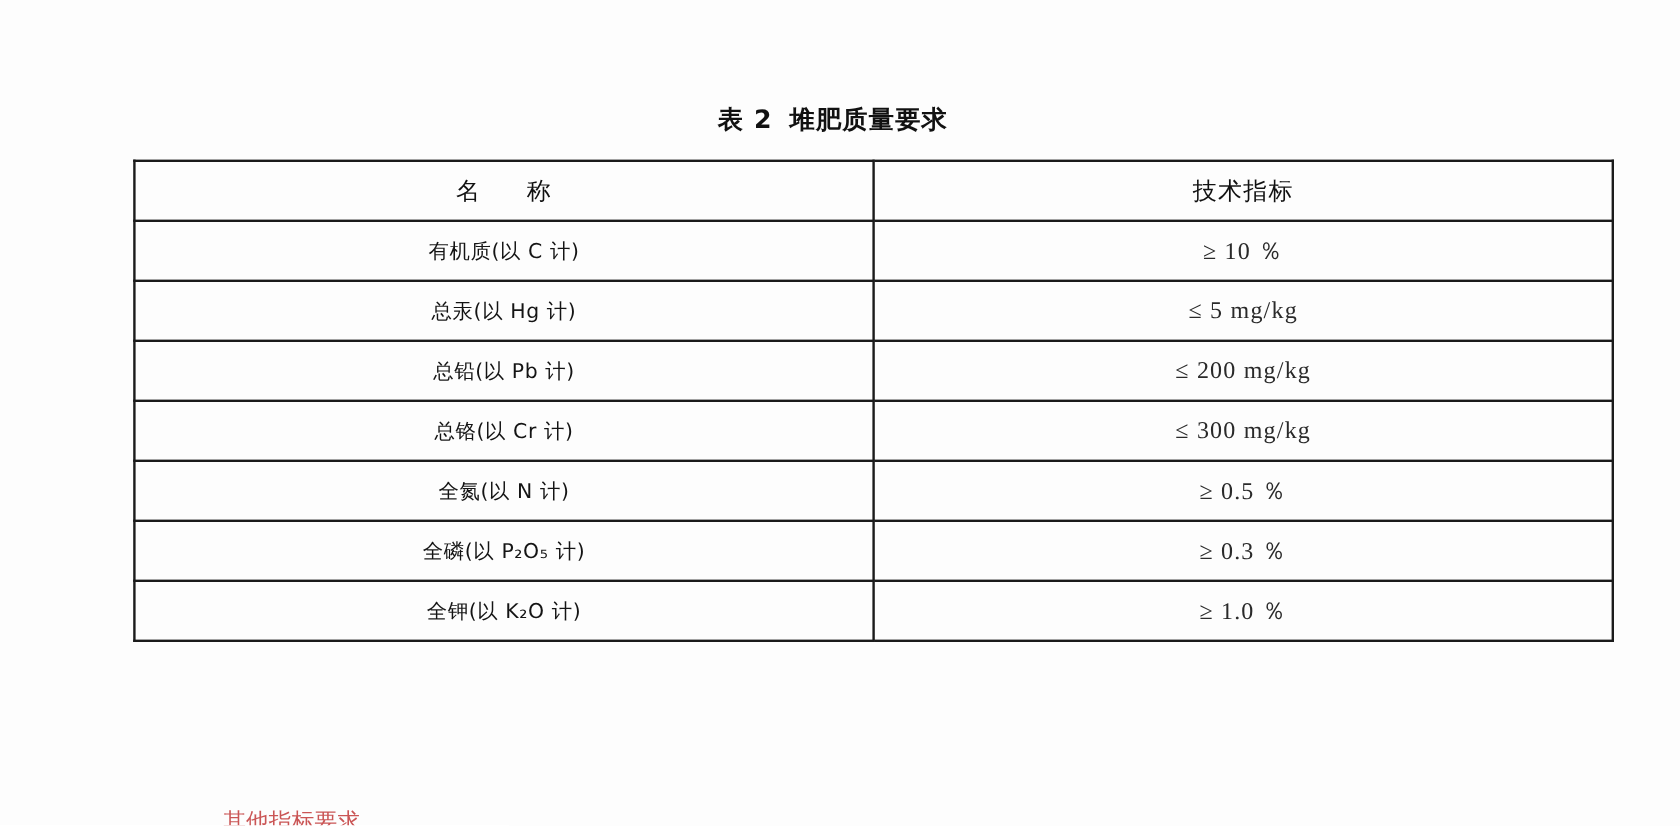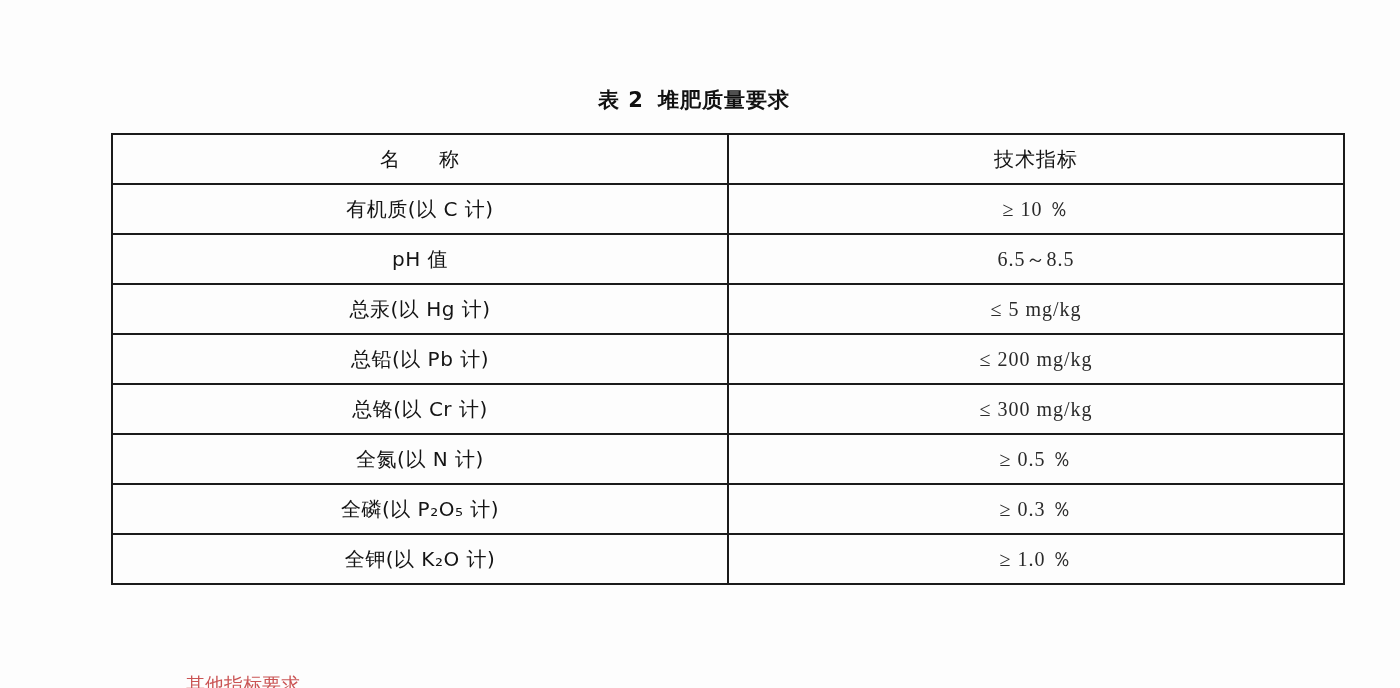--- a/index.html
+++ b/index.html
@@ -86,21 +86,21 @@
     color: #111;
     letter-spacing: 1px;
   }
   .hdr-name .sp {
     display: inline-block;
     width: 38px;
   }
 
   .cell-name {
     font-family: "DejaVu Sans", "Liberation Sans", sans-serif;
-    font-size: 20px;
+    font-size: 17px;
     color: #141414;
     letter-spacing: 0.5px;
   }
   .cell-val {
     font-family: "Liberation Serif", "DejaVu Serif", serif;
     font-size: 20px;
     color: #2a2a2a;
     letter-spacing: 1px;
   }
 
@@ -144,24 +144,20 @@
             <span class="hdr-val">技术指标</span>
           </th>
         </tr>
       </thead>
       <tbody>
         <tr>
           <td><span class="cell-name">有机质(以 C 计)</span></td>
           <td><span class="cell-val">≥ 10 ％</span></td>
         </tr>
         <tr>
-          <td><span class="cell-name">pH 值</span></td>
-          <td><span class="cell-val">6.5～8.5</span></td>
-        </tr>
-        <tr>
           <td><span class="cell-name">总汞(以 Hg 计)</span></td>
           <td><span class="cell-val">≤ 5 mg/kg</span></td>
         </tr>
         <tr>
           <td><span class="cell-name">总铅(以 Pb 计)</span></td>
           <td><span class="cell-val">≤ 200 mg/kg</span></td>
         </tr>
         <tr>
           <td><span class="cell-name">总铬(以 Cr 计)</span></td>
           <td><span class="cell-val">≤ 300 mg/kg</span></td>

